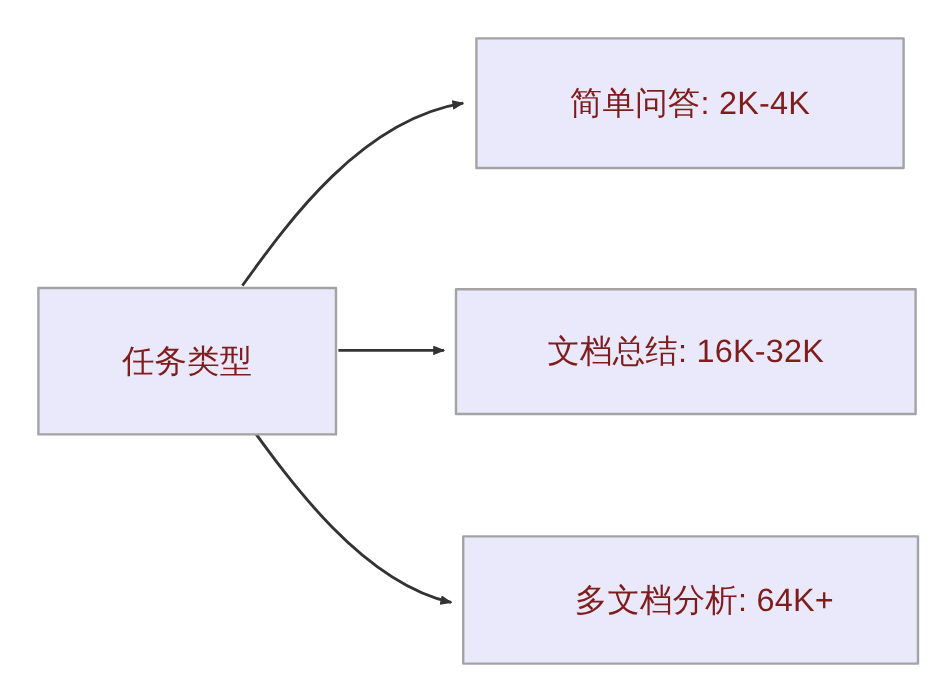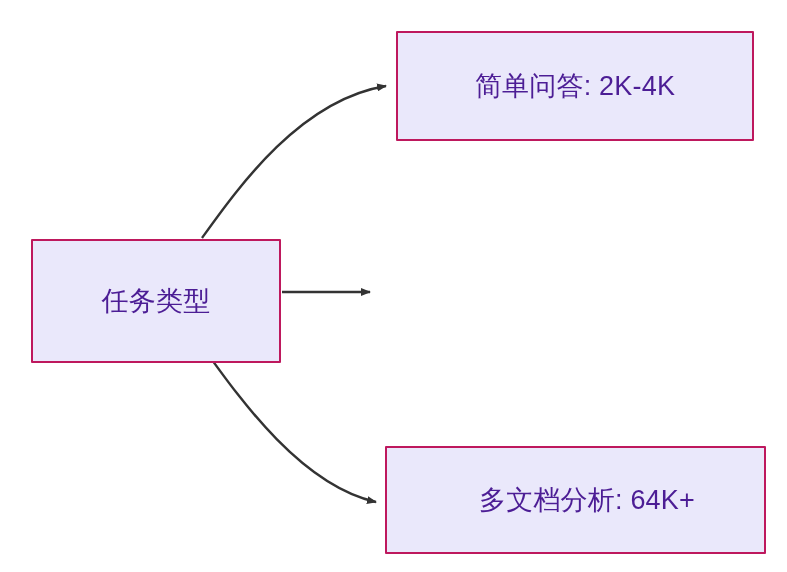--- a/index.html
+++ b/index.html
@@ -23,26 +23,26 @@
     left: 0;
     top: 0;
     width: 787px;
     height: 572px;
     pointer-events: none;
   }
   .node {
     position: absolute;
     box-sizing: border-box;
     background: #eae8fb;
-    border: 2px solid #be185d;
+    border: 2px solid #a3a3a3;
     border-radius: 1px;
     display: flex;
     align-items: center;
     justify-content: center;
-    color: #4c1d95;
+    color: #7f1d1d;
     font-size: 27px;
     line-height: 1.2;
     letter-spacing: 0.2px;
     white-space: nowrap;
     -webkit-font-smoothing: antialiased;
   }
   .node-label {
     display: block;
   }
   #node-root {
@@ -91,18 +91,21 @@
   </svg>
 
   <div class="node" id="node-root">
     <span class="node-label">任务类型</span>
   </div>
 
   <div class="node" id="node-simple-qa">
     <span class="node-label">简单问答: 2K-4K</span>
   </div>
 
+  <div class="node" id="node-doc-summary">
+    <span class="node-label">文档总结: 16K-32K</span>
+  </div>
 
   <div class="node" id="node-multi-doc">
     <span class="node-label">多文档分析: 64K+</span>
   </div>
 
 </div>
 
 </body></html>

